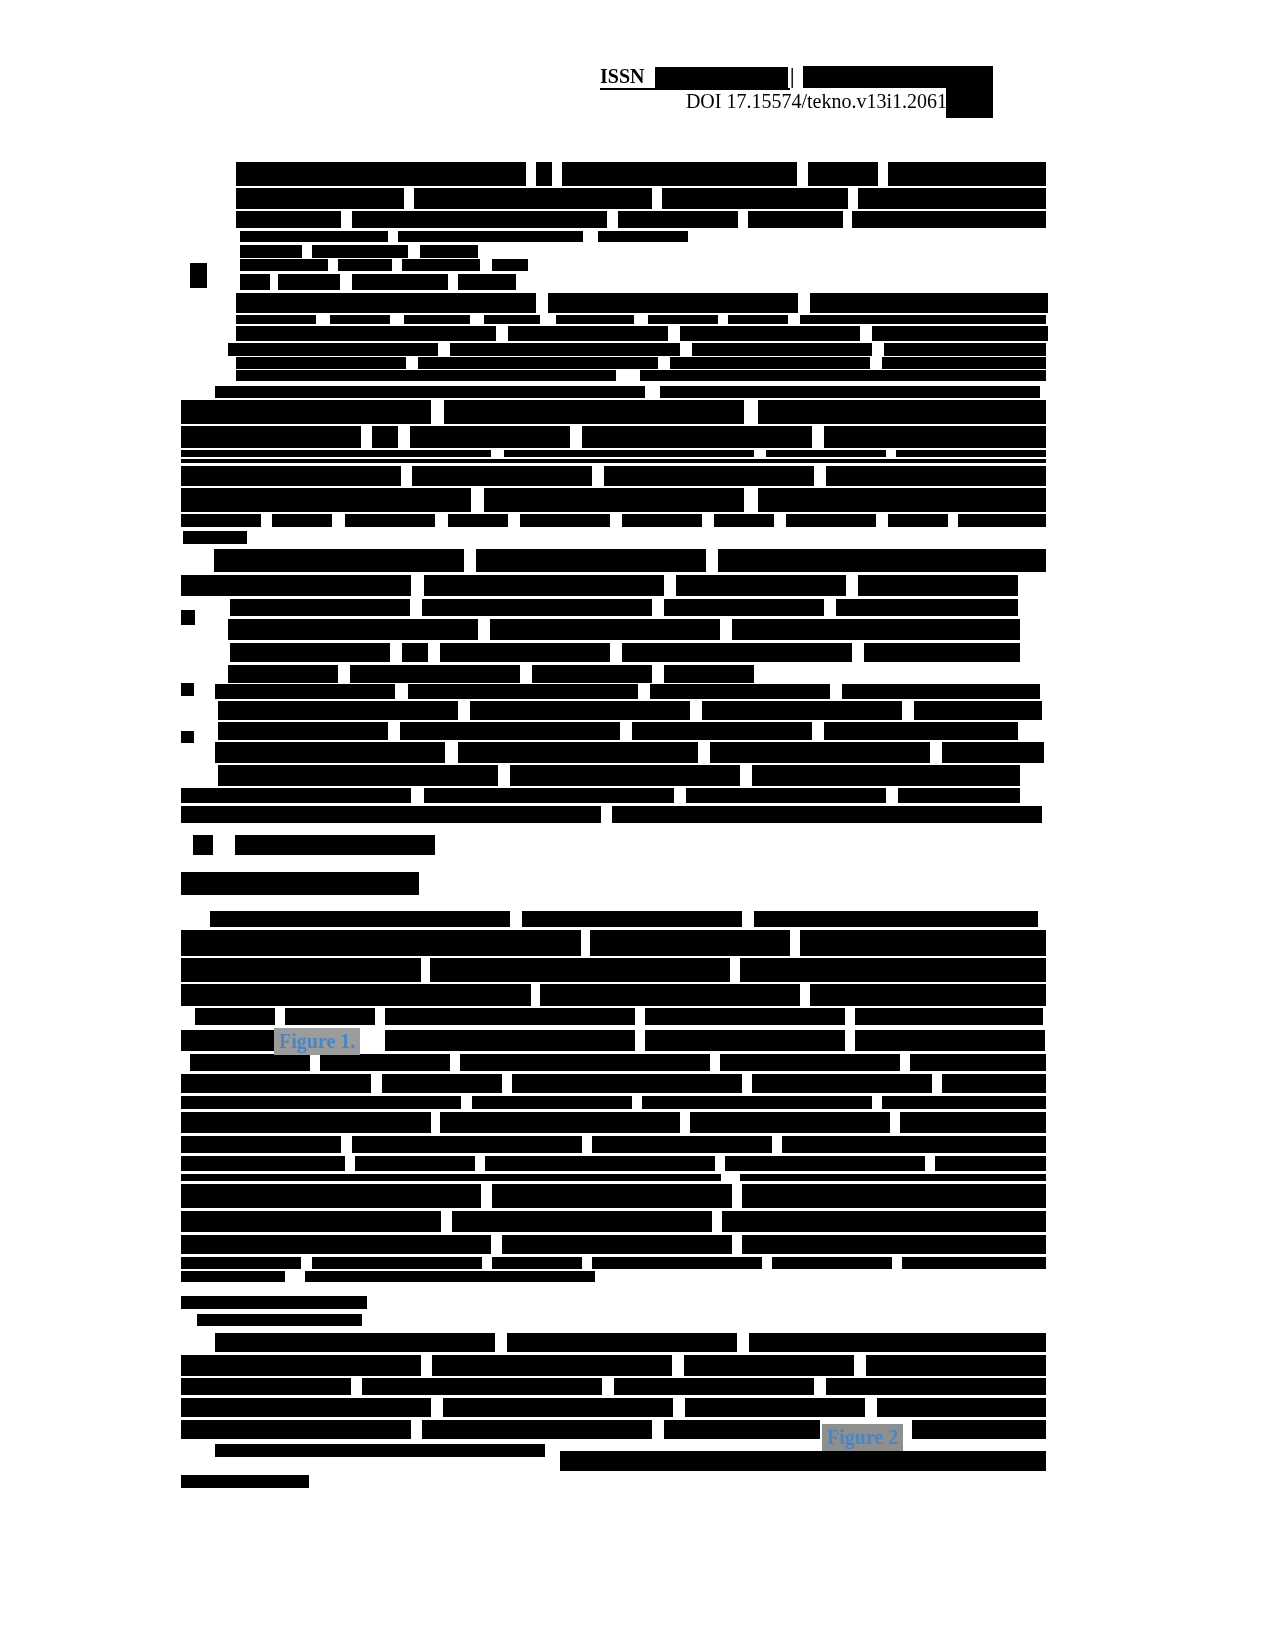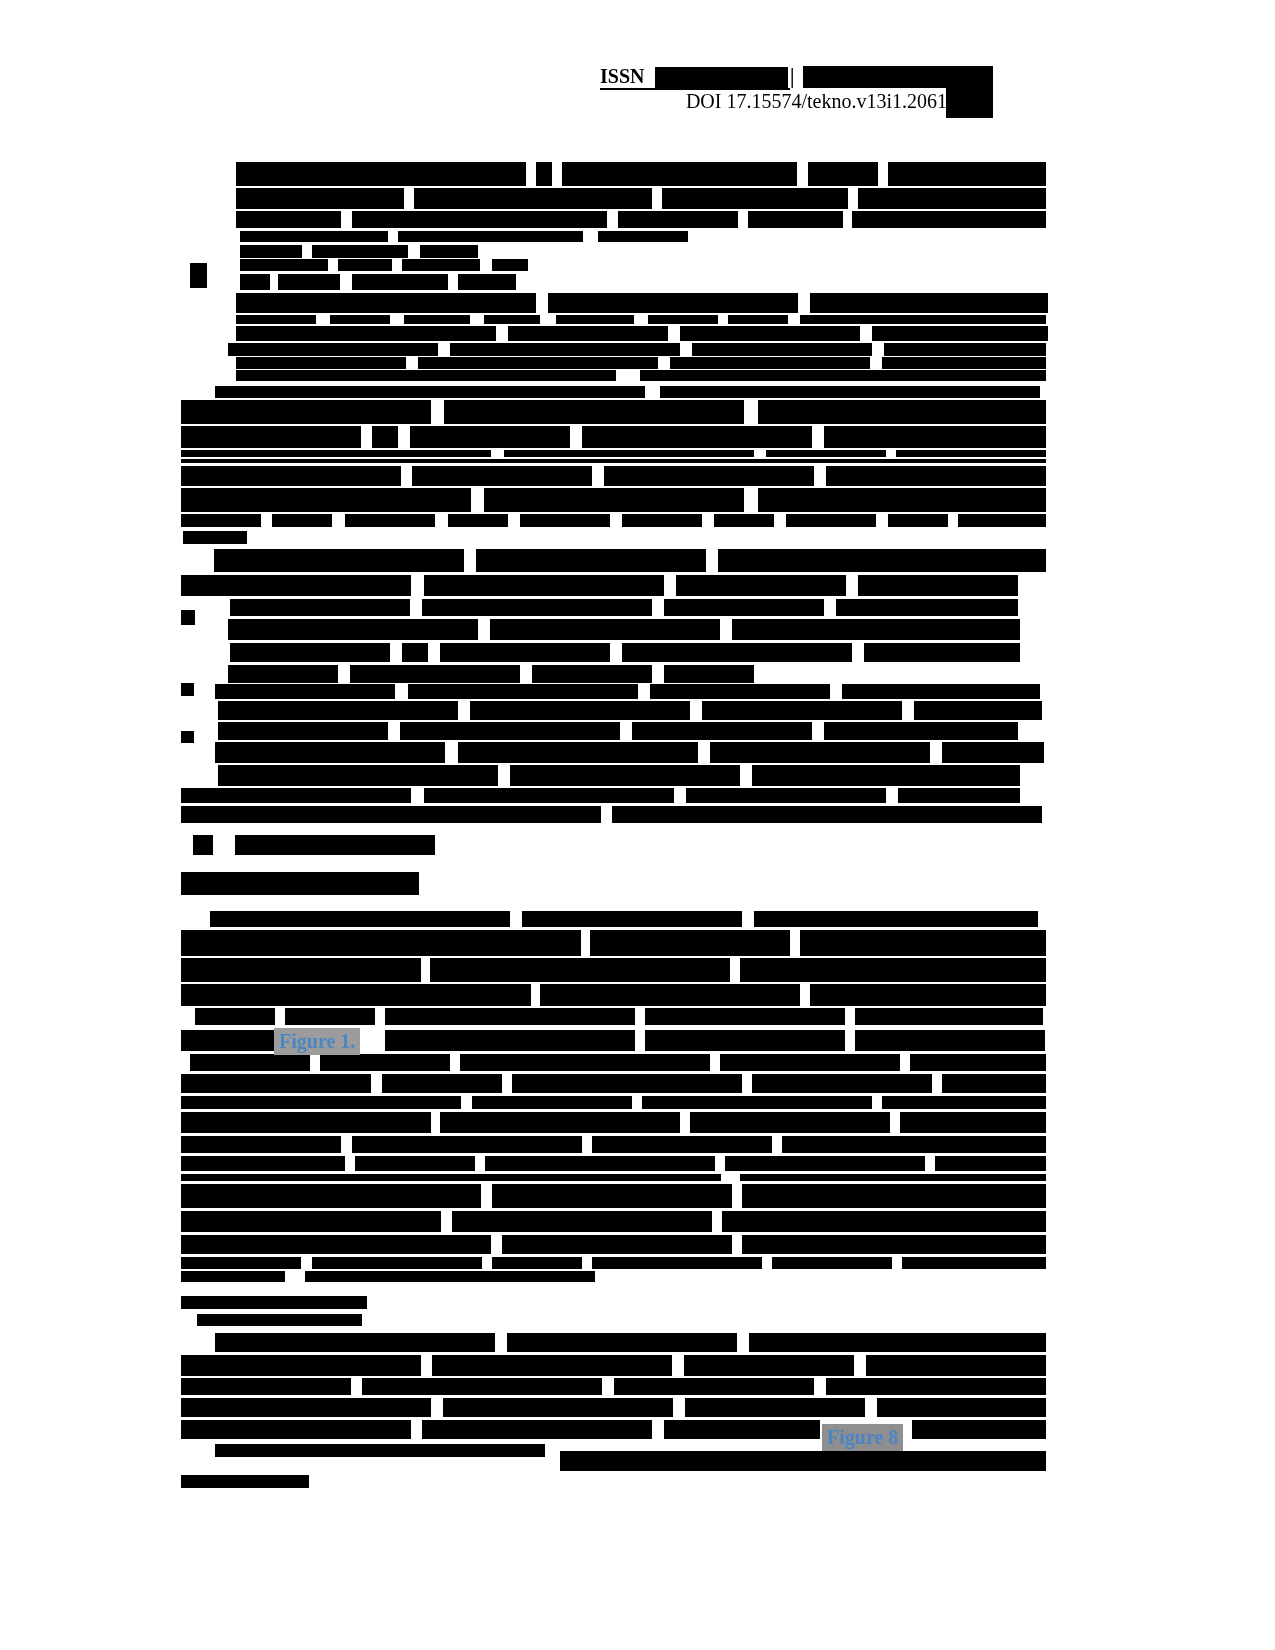--- a/index.html
+++ b/index.html
@@ -277,15 +277,15 @@
       <div class="bar" style="left: 181px; top: 1420px; width: 230px; height: 19px; background: rgb(0, 0, 0);"></div>
       <div class="bar" style="left: 422px; top: 1420px; width: 230px; height: 19px; background: rgb(0, 0, 0);"></div>
       <div class="bar" style="left: 664px; top: 1420px; width: 156px; height: 19px; background: rgb(0, 0, 0);"></div>
       <div class="bar" style="left: 912px; top: 1420px; width: 134px; height: 19px; background: rgb(0, 0, 0);"></div>
       <div class="bar" style="left: 215px; top: 1444px; width: 330px; height: 13px; background: rgb(0, 0, 0);"></div>
       <div class="bar" style="left: 560px; top: 1451px; width: 486px; height: 20px; background: rgb(0, 0, 0);"></div>
       <div class="bar" style="left: 181px; top: 1475px; width: 128px; height: 13px; background: rgb(0, 0, 0);"></div>
     </div>
 
   <a class="fig-link" style="left: 274px; top: 1028px; color: rgb(74, 133, 196); background: rgb(156, 156, 156);">Figure 1.</a>
-  <a class="fig-link" style="left: 822px; top: 1424px; color: rgb(74, 133, 196); background: rgb(143, 143, 143);">Figure 8</a>
+  <a class="fig-link" style="left: 822px; top: 1424px; color: rgb(74, 133, 196); background: rgb(143, 143, 143);">Figure 2</a>
 
 </div>
 
 </body></html>

